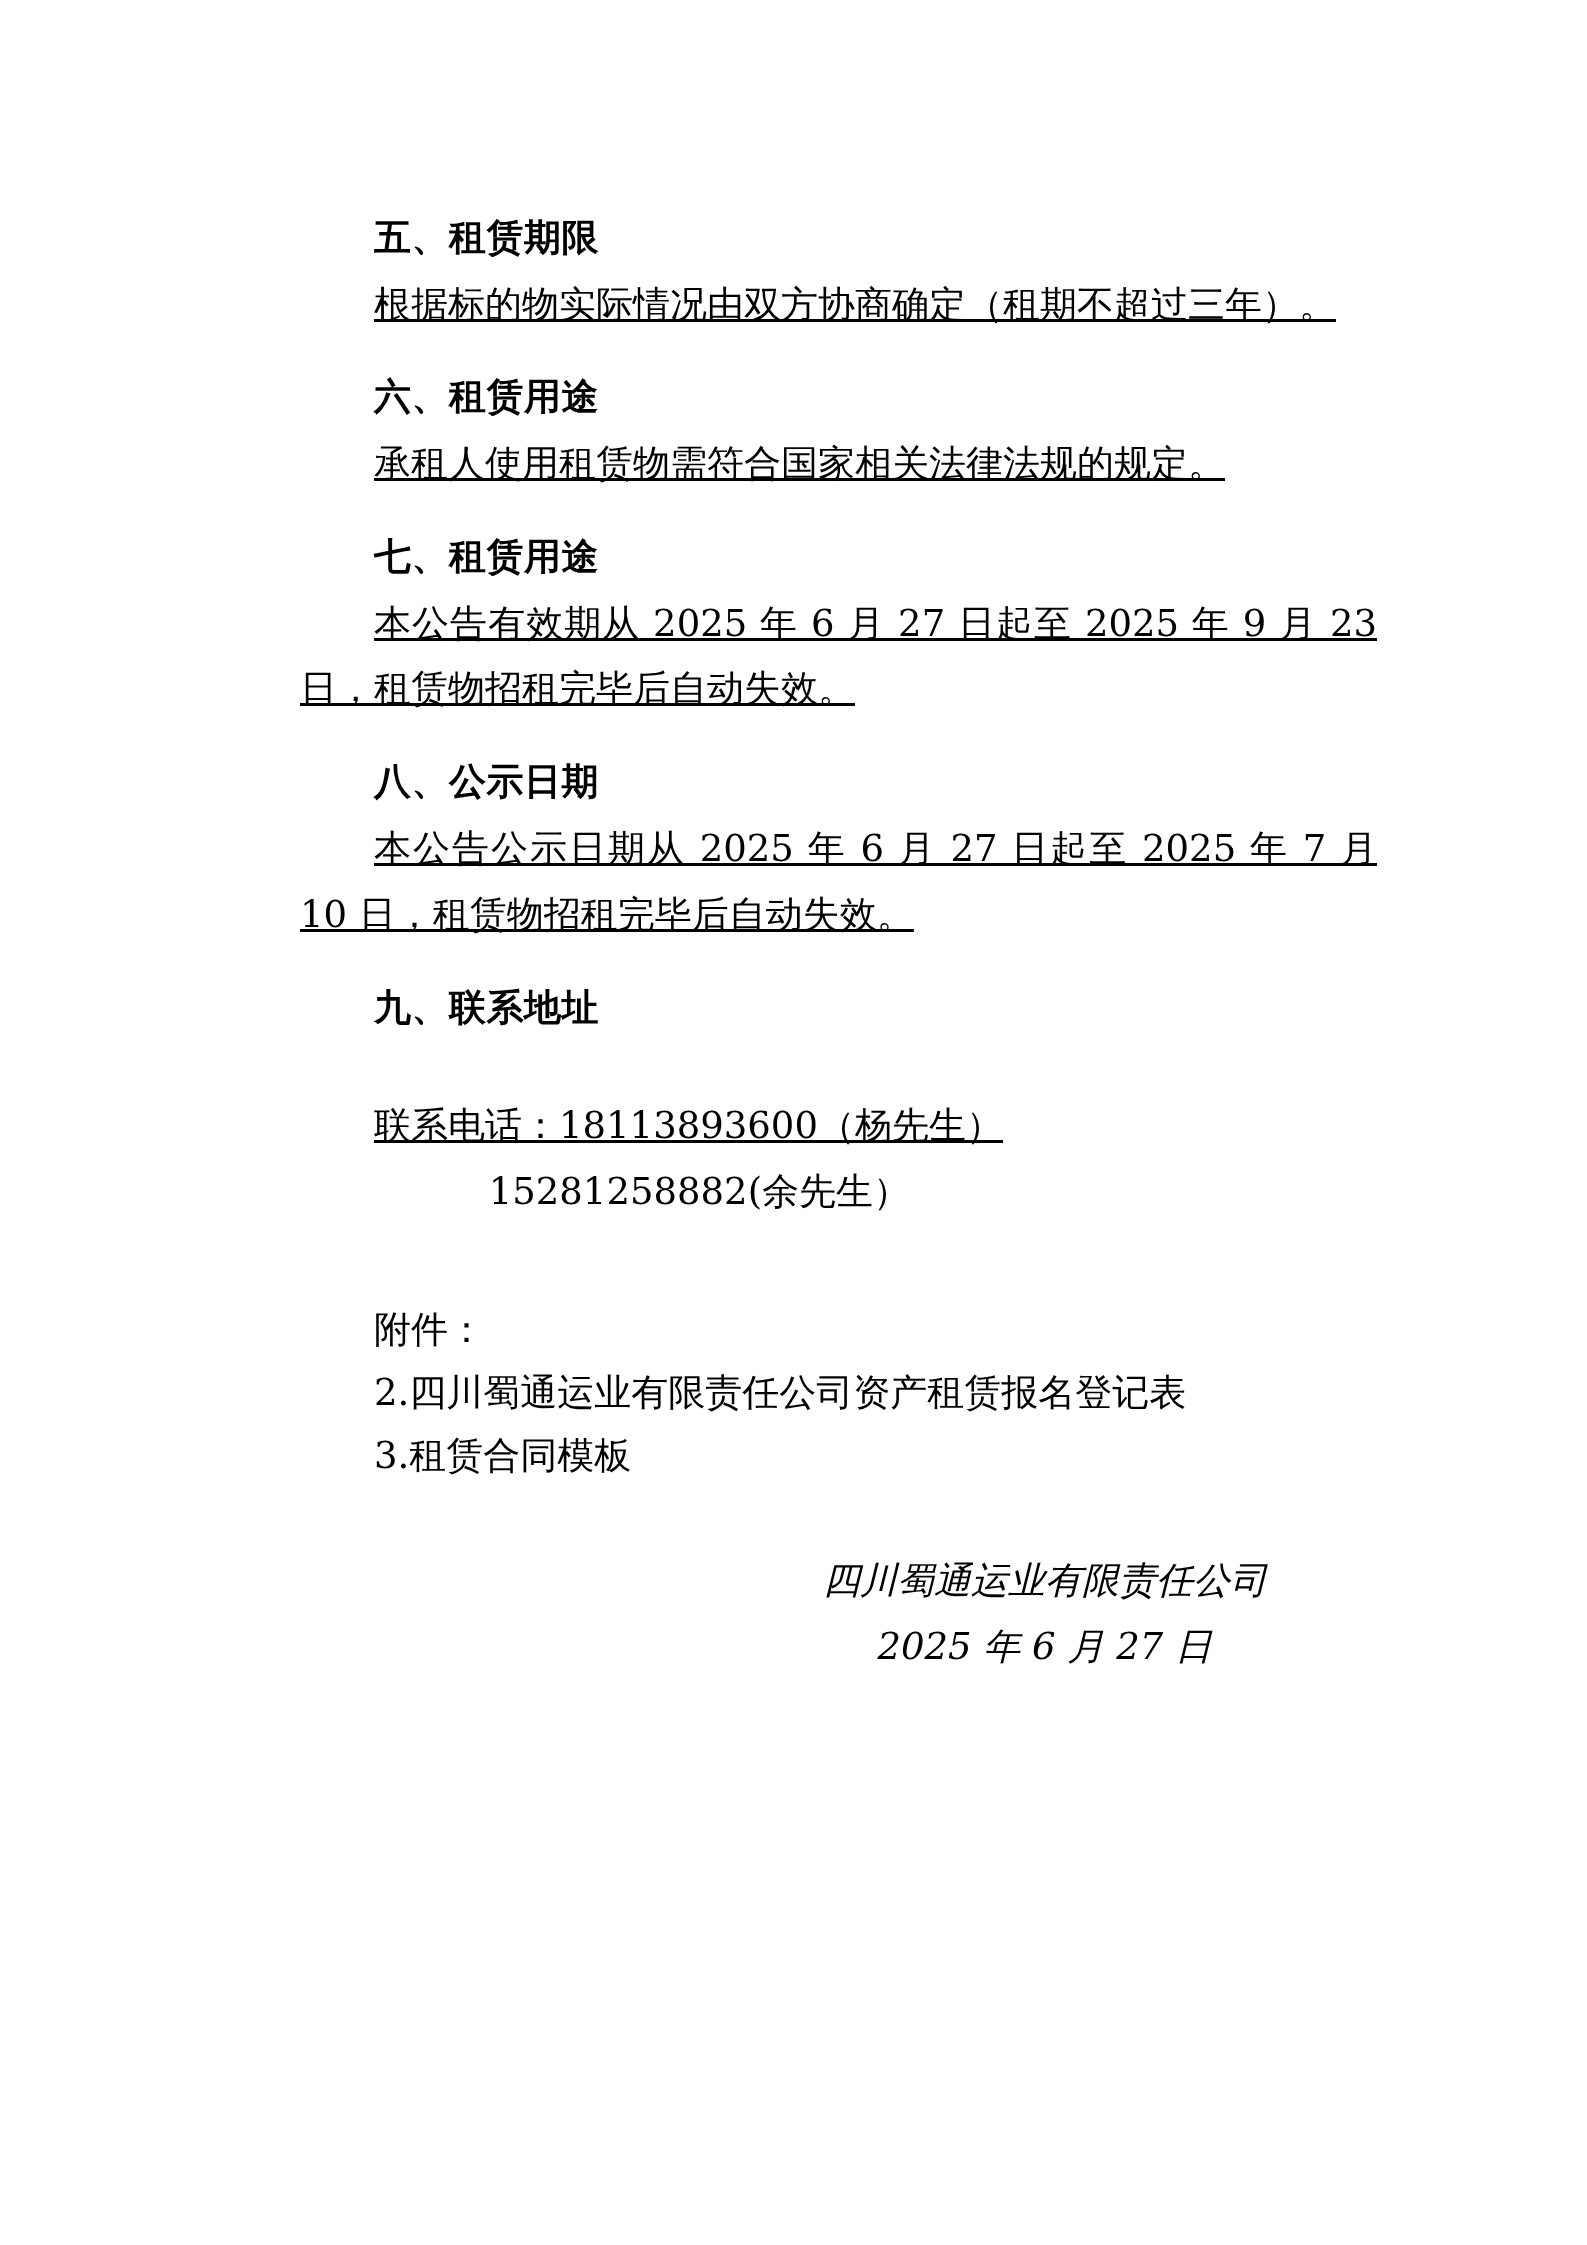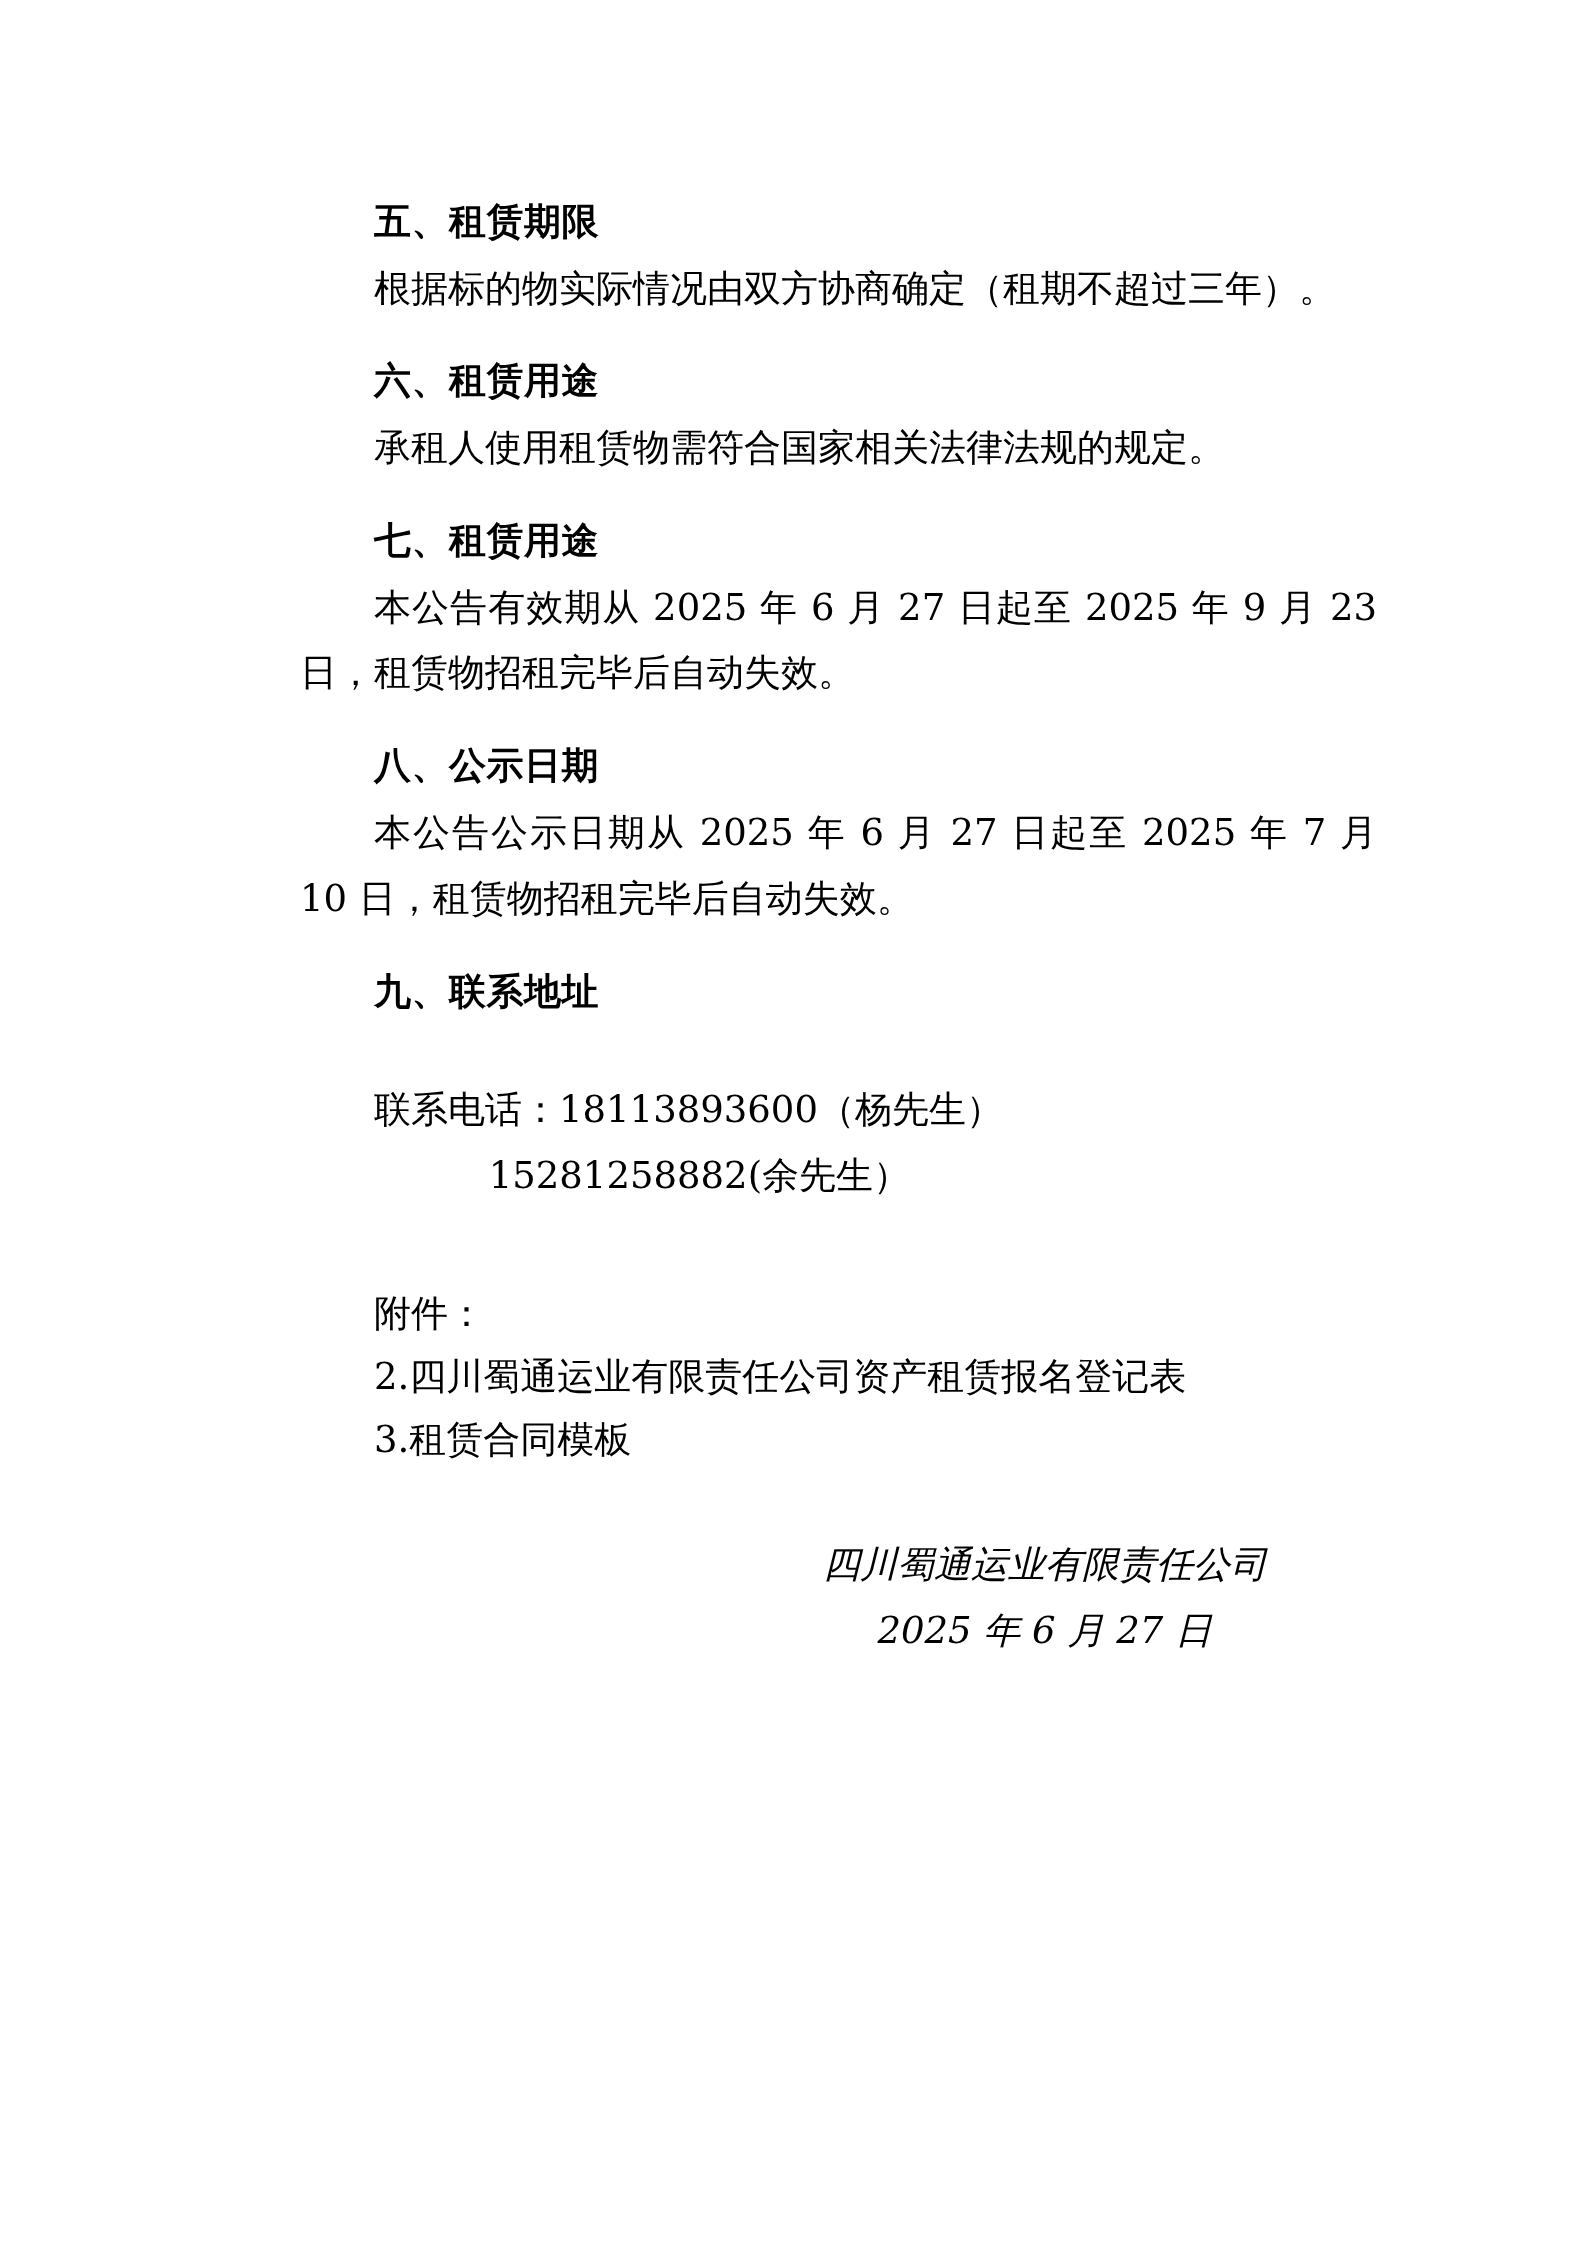--- a/index.html
+++ b/index.html
@@ -8,21 +8,21 @@
     background: #ffffff;
   }
   body {
     font-family: "DejaVu Serif", "Liberation Serif", serif;
     color: #000000;
   }
   .page {
     position: relative;
     width: 1587px;
     height: 1658px;
-    margin: 0 auto;
+    margin: 16px auto;
     background: #ffffff;
     box-sizing: border-box;
     padding: 190px 210px 120px 300px;
   }
   .doc-body {
     font-size: 37px;
     line-height: 1.78;
   }
   h2.section-heading {
     font-family: "DejaVu Sans", "Liberation Sans", sans-serif;
@@ -35,20 +35,21 @@
     letter-spacing: 0.5px;
   }
   p.para {
     margin: 0 0 2px 0;
     padding: 0;
     text-indent: 2em;
     text-align: justify;
     text-justify: inter-ideograph;
     font-size: 37px;
     line-height: 1.78;
+    text-decoration: underline;
   }
   p.para-tight {
     margin: 0;
   }
   .spacer-sm { height: 26px; }
   .spacer-md { height: 52px; }
   .spacer-lg { height: 74px; }
   .phone-second {
     display: block;
     text-indent: 0;

